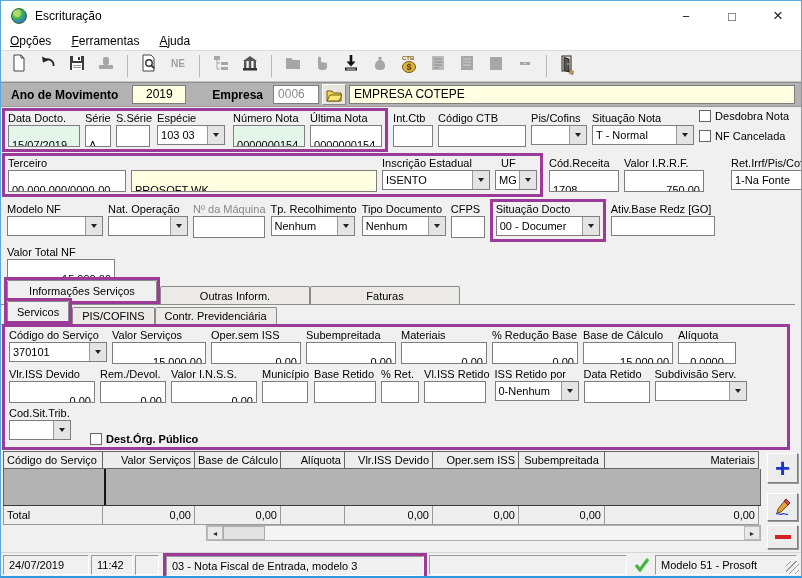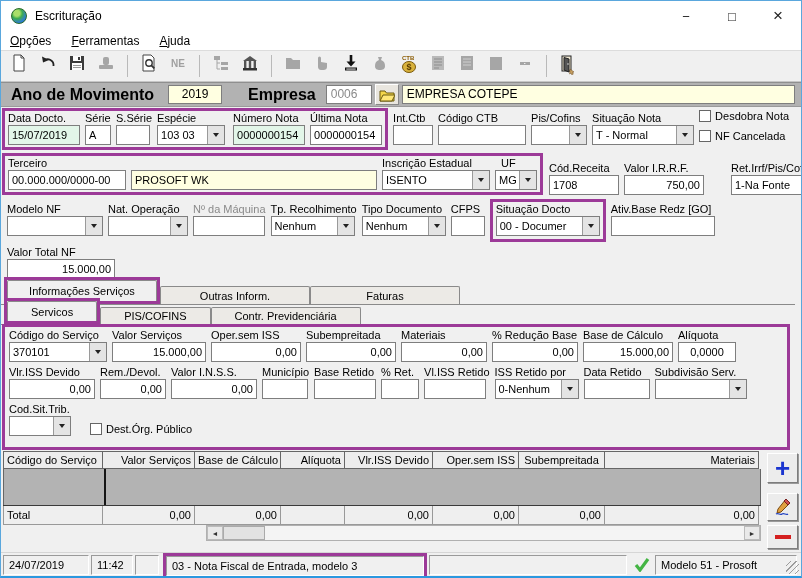--- a/index.html
+++ b/index.html
@@ -13,48 +13,48 @@
   
   .menu{position:absolute;left:0;top:30px;right:0;height:19px;background:#fff;display:flex;align-items:center;padding-left:9px;gap:20px;font-size:12px;}
   .ulf{display:inline-block;}
   .ulf::first-letter{text-decoration:underline;}
   
   .tools{position:absolute;left:0;top:49px;right:0;height:32px;background:#f0f0f0;border-top:1px solid #dcdcdc;border-bottom:1px solid #c6c6c6;display:flex;align-items:center;padding-left:5px;gap:3px;box-sizing:border-box;}
   .tb{width:26px;height:26px;display:flex;align-items:flex-start;justify-content:center;}
   .sep{width:1px;height:22px;background:#b9b9b9;margin:0 5px;}
   
   .cbar{position:absolute;left:0;top:81px;right:0;height:25px;background:#b2b2b2;border-top:1px solid #8f8f8f;border-bottom:1px solid #9a9a9a;display:flex;align-items:center;padding-left:10px;box-sizing:border-box;}
-  .clbl{font-size:16px;font-weight:bold;}
+  .clbl{font-size:12px;font-weight:bold;}
   .ced{height:19px;border:1px solid #7e7e7e;background:#fff;font-size:12px;line-height:17px;padding:0 4px;box-sizing:border-box;white-space:nowrap;overflow:hidden;}
   .fbtn{width:24px;height:21px;background:#e9e6df;border:1px solid #888;border-top-color:#fff;border-left-color:#fff;display:flex;align-items:center;justify-content:center;margin:0 3px;box-sizing:border-box;}
   
   .form{position:absolute;left:0;top:106px;right:0;height:176px;background:#f0f0f0;}
   .r{position:absolute;display:flex;align-items:flex-start;}
   .pbox{border:3px solid #9c3a98;display:flex;align-items:flex-start;padding:1px 3px 2px 3px;background:#f0f0f0;}
   .fld{display:flex;flex-direction:column;margin-right:5px;}
   .lbl{font-size:11px;height:13px;line-height:13px;white-space:nowrap;}
   .dis{color:#8a8a8a;}
-  .ed{height:20px;border:1px solid #7e7e7e;background:#fff;font-size:11px;line-height:18px;padding:0 3px;box-sizing:border-box;white-space:nowrap;overflow:hidden;}
+  .ed{height:20px;border:1px solid #7e7e7e;background:#fff;font-size:11px;line-height:18px;padding:10px 3px;box-sizing:border-box;white-space:nowrap;overflow:hidden;}
   .num{text-align:right;}
   .grn{background:#e3f6e9;}
   .yel{background:#ffffe1;}
   .nolbl{margin-top:13px;}
   .dd{display:flex;padding:0;}
   .ddv{flex:1;padding:0 3px;line-height:18px;overflow:hidden;white-space:nowrap;}
   .ddbtn{width:16px;background:#e4e4e4;border-left:1px solid #9a9a9a;display:flex;align-items:flex-start;justify-content:center;}
   .ddbtn::after{content:"";border:3.5px solid transparent;border-top:4.5px solid #222;margin-top:7px;}
   .cb{display:flex;align-items:center;gap:4px;font-size:11px;height:15px;white-space:nowrap;}
   .cbx{width:12px;height:12px;background:#fff;border:1px solid #666;box-sizing:border-box;flex:none;}
   
   .tabs1{position:absolute;left:0;top:282px;right:6px;height:21px;border-bottom:1px solid #8a8a8a;}
   .tabs2{position:absolute;left:0;top:303px;right:120px;height:20px;border-bottom:1px solid #8a8a8a;}
   .tabrow{display:flex;align-items:flex-end;height:100%;padding-left:3px;}
   .tab{display:flex;align-items:center;justify-content:center;border:1px solid #8a8a8a;border-bottom:none;background:#eceae6;font-size:11px;border-radius:2px 2px 0 0;box-sizing:border-box;}
   .tab.big{min-width:150px;height:18px;}
-  .tab.small{padding:0 23px;height:17px;}
+  .tab.small{padding:0 9px;height:17px;}
   .tab.act{background:#f0f0f0;position:relative;z-index:2;}
   .tab.big.act{height:21px;}
   .tab.small.act{height:20px;}
   .ptab{border:3px solid #9c3a98;position:relative;z-index:3;background:#f0f0f0;}
   
   .svc{position:absolute;left:1px;top:323px;width:788px;height:126px;border:3px solid #9c3a98;background:#f0f0f0;box-sizing:border-box;padding:2px 0 0 4px;}
   .srow{display:flex;align-items:flex-start;margin-bottom:4px;}
   
   .grid{position:absolute;left:2px;top:450px;width:758px;}
   .ghead{display:flex;}
@@ -300,21 +300,21 @@
             <span class="cbx"></span>
             <span>Desdobra Nota</span>
           </div>
         <div class="cb">
             <span class="cbx"></span>
             <span>NF Cancelada</span>
           </div>
       </div>
     </div>
 
-    <div class="r" style="left:1px;top:46px;right:2px;align-items:flex-end;">
+    <div class="r" style="left:1px;top:46px;right:2px;">
       <div class="pbox">
         <div class="fld">
             <span class="lbl">Terceiro</span>
             <span class="ed" style="width:118px;">00.000.000/0000-00</span>
           </div>
         <div class="fld nolbl">
             <span class="ed yel" style="width:246px;">PROSOFT WK</span>
           </div>
         <div class="fld">
             <span class="lbl">Inscrição Estadual</span>
@@ -515,21 +515,21 @@
         </div>
     </div>
     <div class="srow" style="margin-bottom:0;">
       <div class="fld">
           <span class="lbl">Cod.Sit.Trib.</span>
           <span class="ed dd" style="width:62px;">
             <span class="ddv"></span>
             <span class="ddbtn"></span>
           </span>
         </div>
-      <div class="cb" style="margin-left:14px;margin-top:18px;">
+      <div class="cb" style="margin-left:14px;margin-top:24px;font-weight:bold;">
           <span class="cbx"></span>
           <span>Dest.Órg. Público</span>
         </div>
     </div>
   </div>
 
   <div class="grid">
     <div class="ghead">
       <span class="gh" style="width:100px;">Código do Serviço</span>
       <span class="gh num" style="width:92px;">Valor Serviços</span>

